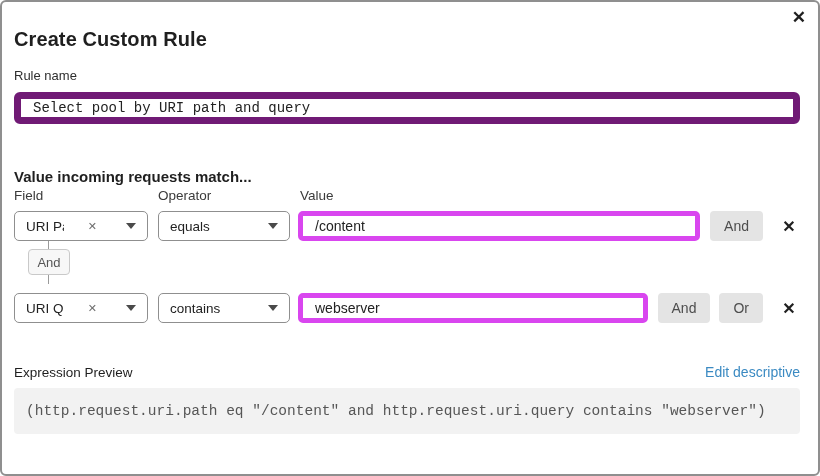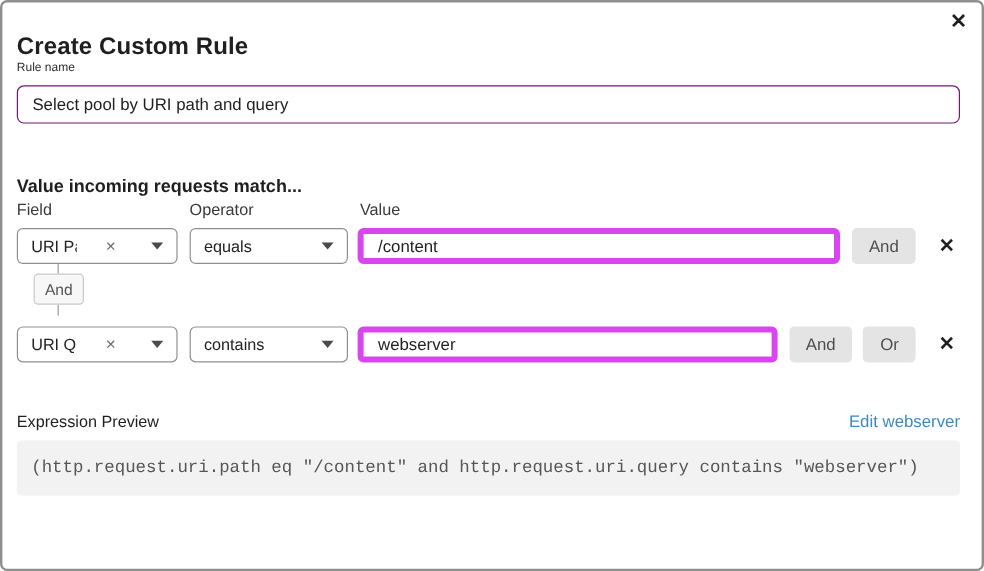--- a/index.html
+++ b/index.html
@@ -31,38 +31,39 @@
   .title {
     margin: 0;
     padding-top: 26px;
     font-size: 20px;
     font-weight: 700;
     color: #1f1f1f;
     letter-spacing: 0.1px;
   }
 
   .rule-label {
-    font-size: 10px;
+    margin-top: 17px;
+    font-size: 13px;
     color: #2e2e2e;
   }
   .rule-helper {
     margin-top: 5px;
     font-size: 14px;
     color: #9e9e9e;
   }
   .rule-input {
     margin-top: 9px;
     width: 786px;
     height: 32px;
-    border: 1px solid #701a75;
+    border: 7px solid #701a75;
     border-radius: 6px;
     padding: 0 12px;
     font-size: 14px;
     color: #222;
-    font-family: Liberation Sans, sans-serif;
+    font-family: Liberation Mono, monospace;
     outline: none;
     display: block;
   }
 
   .match-heading {
     margin-top: 44px;
     font-size: 15px;
     font-weight: 700;
     color: #1f1f1f;
   }
@@ -270,17 +271,17 @@
       <span class="caret"></span>
     </div>
     <input class="value-input" type="text" value="webserver" style="">
     <button class="logic-btn">And</button>
     <button class="logic-btn">Or</button>
     <span class="remove-x">✕</span>
   </div>
 
   <div class="expr-header">
     <span class="expr-label">Expression Preview</span>
-    <a class="expr-edit">Edit webserver</a>
+    <a class="expr-edit">Edit descriptive</a>
   </div>
   <div class="expr-code">(http.request.uri.path eq "/content" and http.request.uri.query contains "webserver")</div>
 
 </div>
 
 </body></html>

